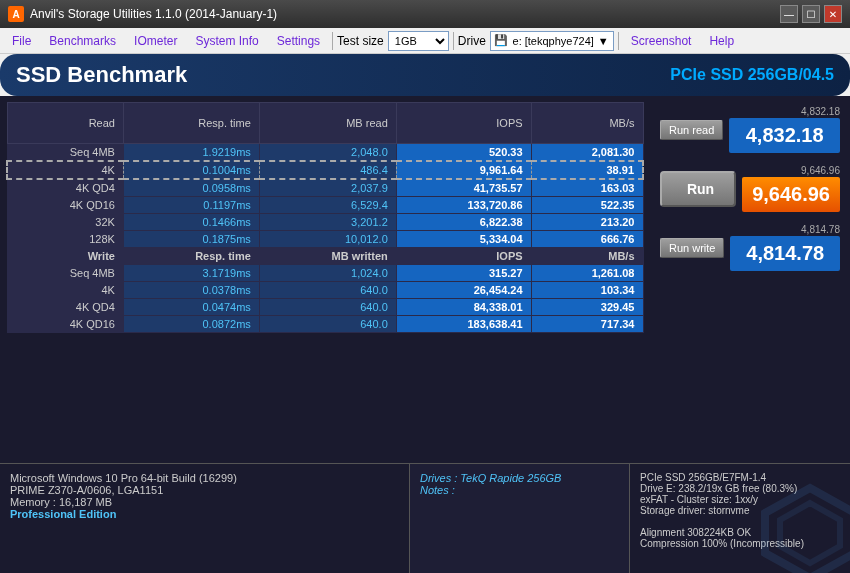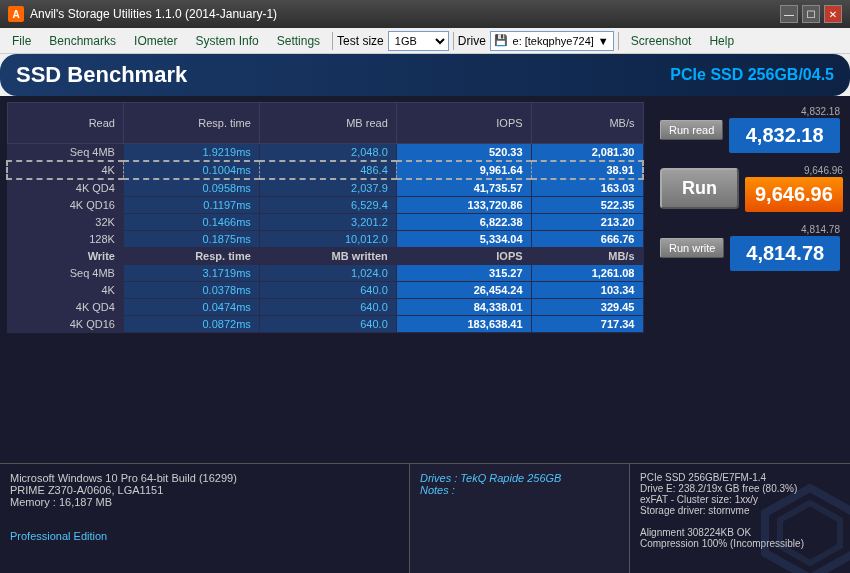--- a/index.html
+++ b/index.html
@@ -61,21 +61,21 @@
       display: flex;
       align-items: center;
       padding: 2px 4px;
       gap: 2px;
       height: 26px;
     }
     .menu-item {
       padding: 2px 8px;
       cursor: pointer;
       font-size: 12px;
-      color: #14532d;
+      color: #6d28d9;
     }
     .menu-separator { width: 1px; height: 18px; background: #aaa; margin: 0 2px; }
     .menu-control {
       display: flex;
       align-items: center;
       gap: 4px;
     }
     .menu-label { font-size: 12px; color: #000; }
     .menu-select {
       height: 20px;
@@ -174,21 +174,21 @@
       border-radius: 2px;
     }
     .score-display.orange {
       background: linear-gradient(to bottom, #ff8c00, #e65100);
     }
     .run-btn {
       background: linear-gradient(to bottom, #9e9e9e, #757575);
       color: white;
       border: 2px outset #aaa;
       padding: 8px 20px;
-      font-size: 18px;
+      font-size: 14px;
       font-weight: bold;
       cursor: pointer;
       border-radius: 4px;
       width: 80px;
       text-align: right;
     }
     .run-read-btn, .run-write-btn {
       background: linear-gradient(to bottom, #9e9e9e, #757575);
       color: white;
       border: 1px outset #aaa;
@@ -206,22 +206,22 @@
     }
     .bottom-sysinfo {
       flex: 1;
       padding: 8px 10px;
       font-size: 11px;
       color: #cccccc;
       border-right: 1px solid #555;
     }
     .bottom-sysinfo .professional {
       color: #4fc3f7;
-      font-weight: normal;
-      margin-top: 22px;
+      font-weight: bold;
+      margin-top: 0;
     }
     .bottom-drives {
       width: 220px;
       padding: 8px 10px;
       font-size: 11px;
       color: #4fc3f7;
       border-right: 1px solid #555;
       background: #1e1e35;
       font-style: italic;
     }

